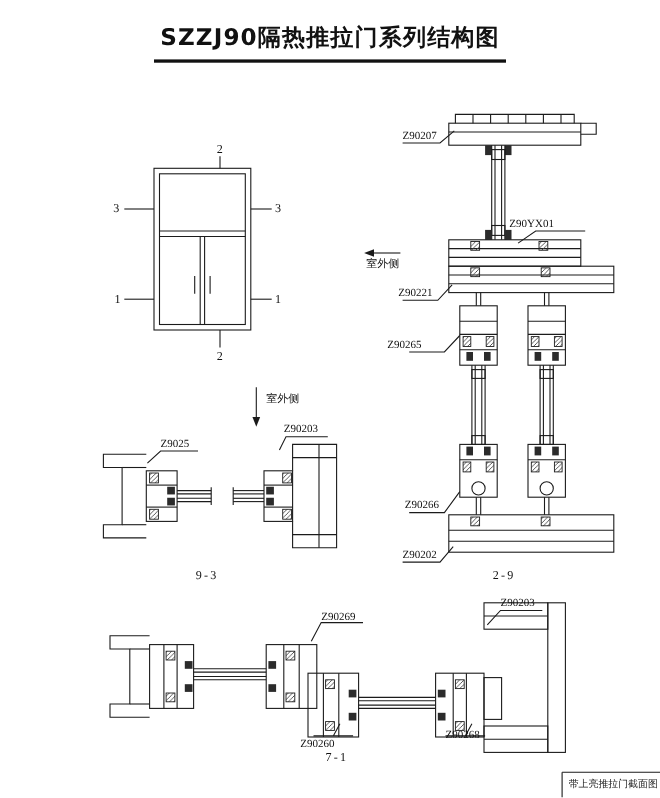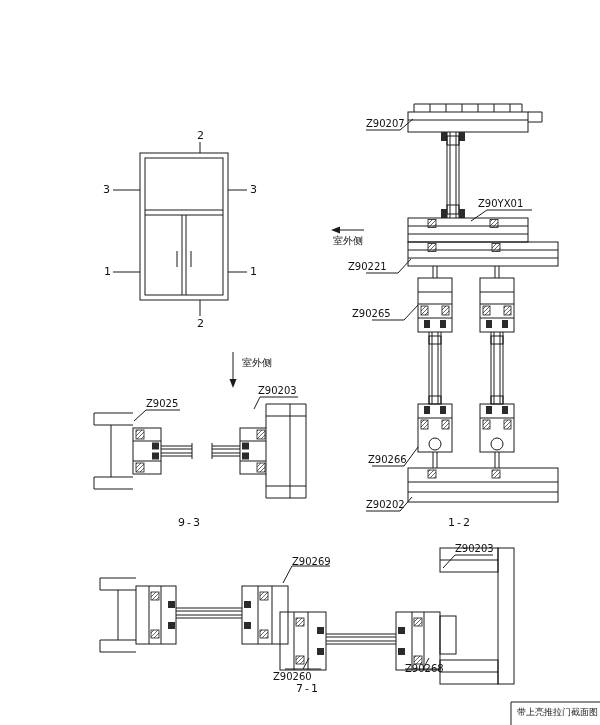--- a/index.html
+++ b/index.html
@@ -6,30 +6,33 @@
   html,body { width:600px; height:725px; background:#fff; }
   body { position:relative; overflow:hidden; font-family:"DejaVu Sans","Liberation Sans",sans-serif; color:#111; }
   .canvas { position:absolute; inset:0; background:#fff; }
   .title-wrap { position:absolute; top:20px; left:0; width:100%; text-align:center; }
   .title { display:inline-block; font-size:21px; font-weight:bold; letter-spacing:1px; padding:0 6px 6px 6px; border-bottom:3px solid #111; }
   svg.lines { position:absolute; left:0; top:0; }
   svg .ln path, svg .ln rect, svg .ln line, svg .ln circle { fill:none; stroke:#1b1b1b; stroke-width:1; }
   svg .ln .hb { fill:url(#hatch); stroke:#1b1b1b; stroke-width:0.8; }
   svg .ln .gk { fill:#2b2b2b; stroke:none; }
   svg .ln .fill { fill:#1b1b1b; stroke:none; }
-  .lbl { position:absolute; font-size:10px; line-height:12px; white-space:nowrap; color:#111; }
+  .lbl { position:absolute; font-size:10px; line-height:12px; white-space:nowrap; color:#111;font-family:Liberation Serif, serif; }
   .num { font-size:11px; }
   .cap { font-size:11px; letter-spacing:2px; }
   .foot { font-size:9px; color:#222; }
 </style>
 </head>
 <body>
 
 <div class="canvas">
 
+  <div class="title-wrap">
+    <h1 class="title">SZZJ90隔热推拉门系列结构图</h1>
+  </div>
 
   <svg class="lines" width="600" height="725" viewBox="0 0 600 725">
     <defs>
       <pattern id="hatch" width="4" height="4" patternUnits="userSpaceOnUse">
         <path d="M0,4 L4,0" stroke="#444" stroke-width="0.8"></path>
       </pattern>
     </defs>
 
     <g class="ln">
       <rect x="140" y="153" width="88" height="147"></rect>
@@ -269,27 +272,27 @@
   <span class="lbl num" style="left:250px;top:184px">3</span>
   <span class="lbl num" style="left:104px;top:266px">1</span>
   <span class="lbl num" style="left:250px;top:266px">1</span>
 
   <span class="lbl" style="left:242px;top:357px">室外侧</span>
   <span class="lbl" style="left:146px;top:398px">Z9025</span>
   <span class="lbl" style="left:258px;top:385px">Z90203</span>
   <span class="lbl cap" style="left:178px;top:517px">9-3</span>
 
   <span class="lbl" style="left:366px;top:118px">Z90207</span>
-  <span class="lbl" style="left:478px;top:198px">Z90YX01</span>
+  <span class="lbl" style="left:463px;top:198px">Z90YX01</span>
   <span class="lbl" style="left:333px;top:235px">室外侧</span>
-  <span class="lbl" style="left:348px;top:261px">Z90221</span>
+  <span class="lbl" style="left:362px;top:261px">Z90221</span>
   <span class="lbl" style="left:352px;top:308px">Z90265</span>
   <span class="lbl" style="left:368px;top:454px">Z90266</span>
   <span class="lbl" style="left:366px;top:499px">Z90202</span>
-  <span class="lbl cap" style="left:448px;top:517px">1-2</span>
+  <span class="lbl cap" style="left:448px;top:517px">2-9</span>
 
   <span class="lbl" style="left:292px;top:556px">Z90269</span>
   <span class="lbl" style="left:455px;top:543px">Z90203</span>
   <span class="lbl" style="left:273px;top:671px">Z90260</span>
   <span class="lbl" style="left:405px;top:663px">Z90268</span>
   <span class="lbl cap" style="left:296px;top:683px">7-1</span>
 
   <span class="lbl foot" style="left:517px;top:706px">带上亮推拉门截面图</span>
 
 </div>

